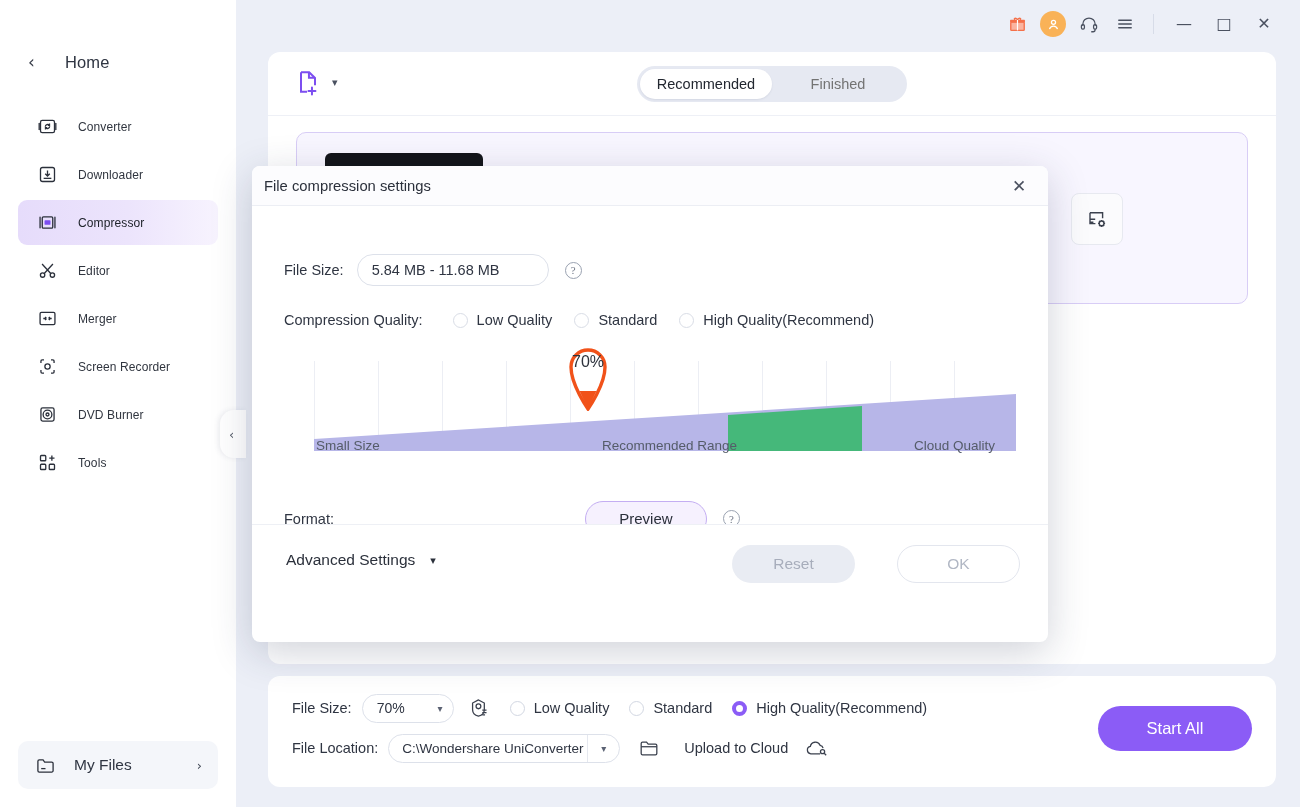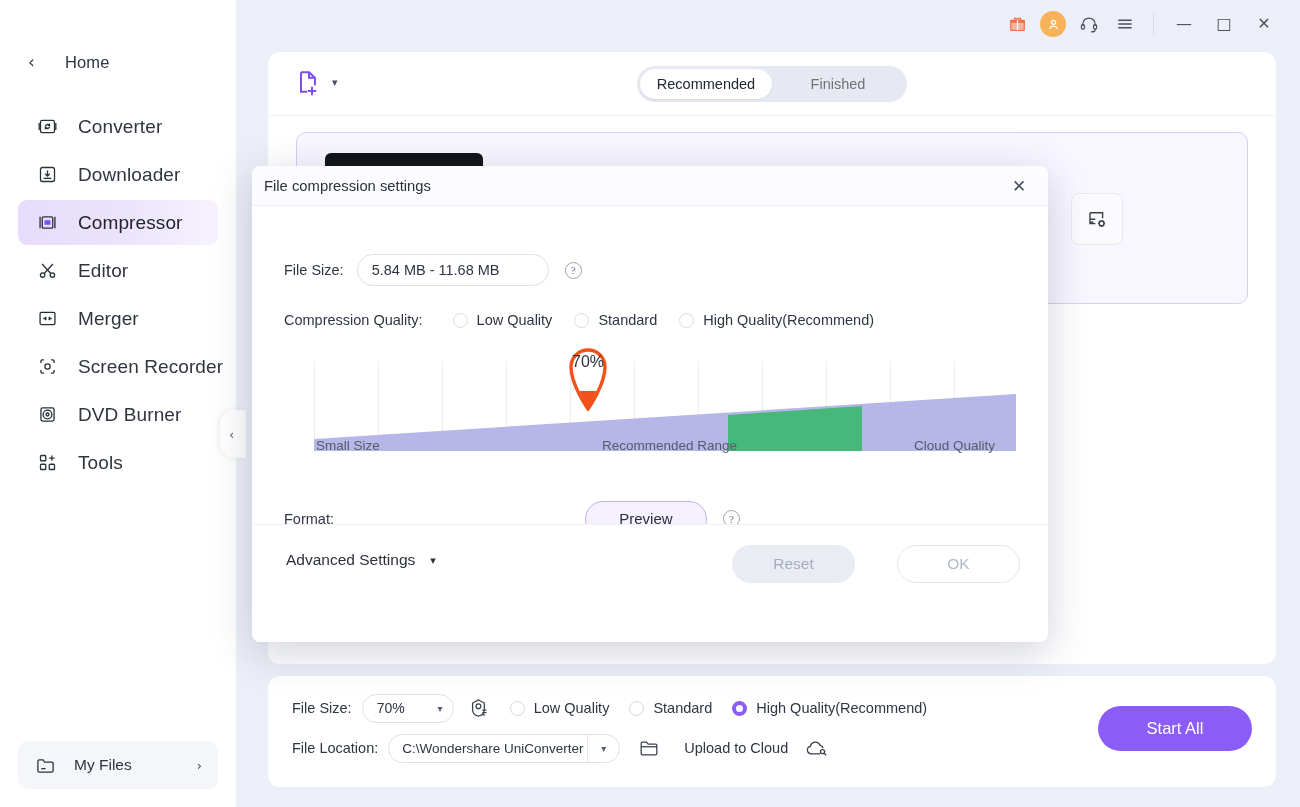--- a/index.html
+++ b/index.html
@@ -43,21 +43,21 @@
   }
   .nav-item.active {
     background: linear-gradient(90deg,#e6dcfb 0%,#ece4fc 55%,#f7f3fe 100%);
   }
   .nav-ico {
     width: 22px; height: 22px; flex: 0 0 22px;
     display: flex; align-items: center; justify-content: center;
   }
   .nav-ico svg { display: block; }
   .nav-label {
-    margin-left: 20px; font-size: 19px; color: #30353f; letter-spacing: .1px;
+    margin-left: 20px; font-size: 12px; color: #30353f; letter-spacing: .1px;
     white-space: nowrap;
   }
   .nav-item.active .nav-label { color: #20242c; }
 
   
   #collapse-handle {
     position: absolute; left: 220px; top: 410px;
     width: 26px; height: 48px;
     background: #ffffff;
     border-radius: 14px 0 0 14px;

